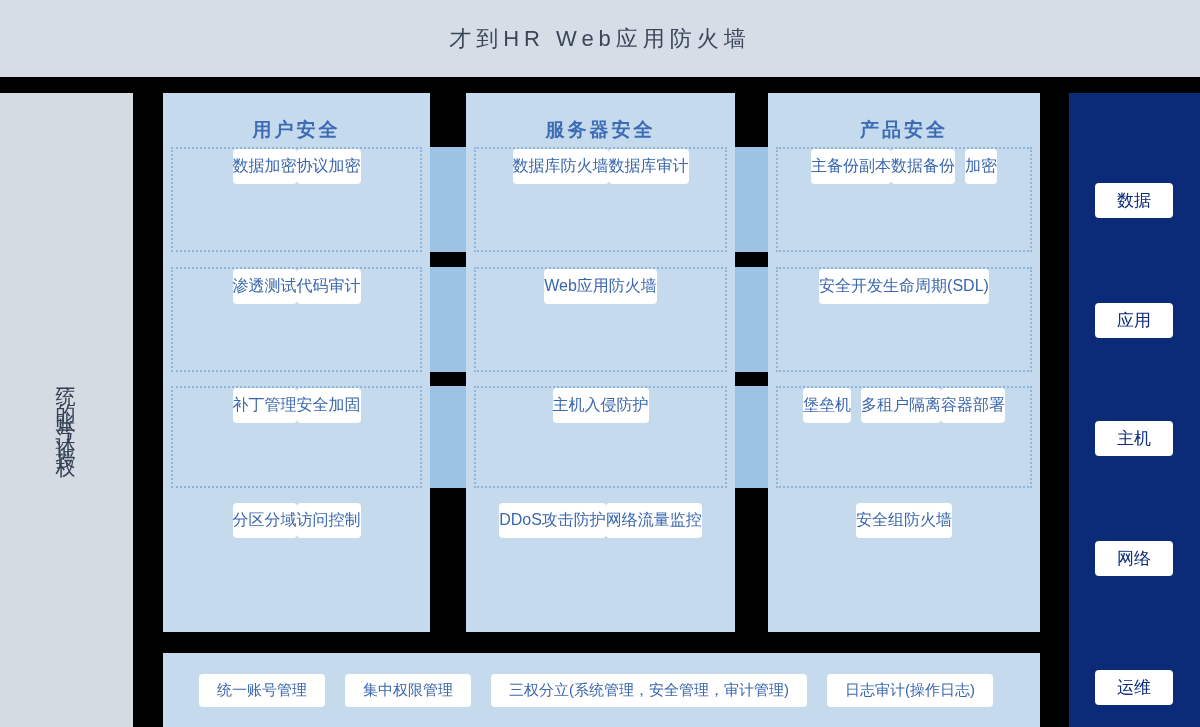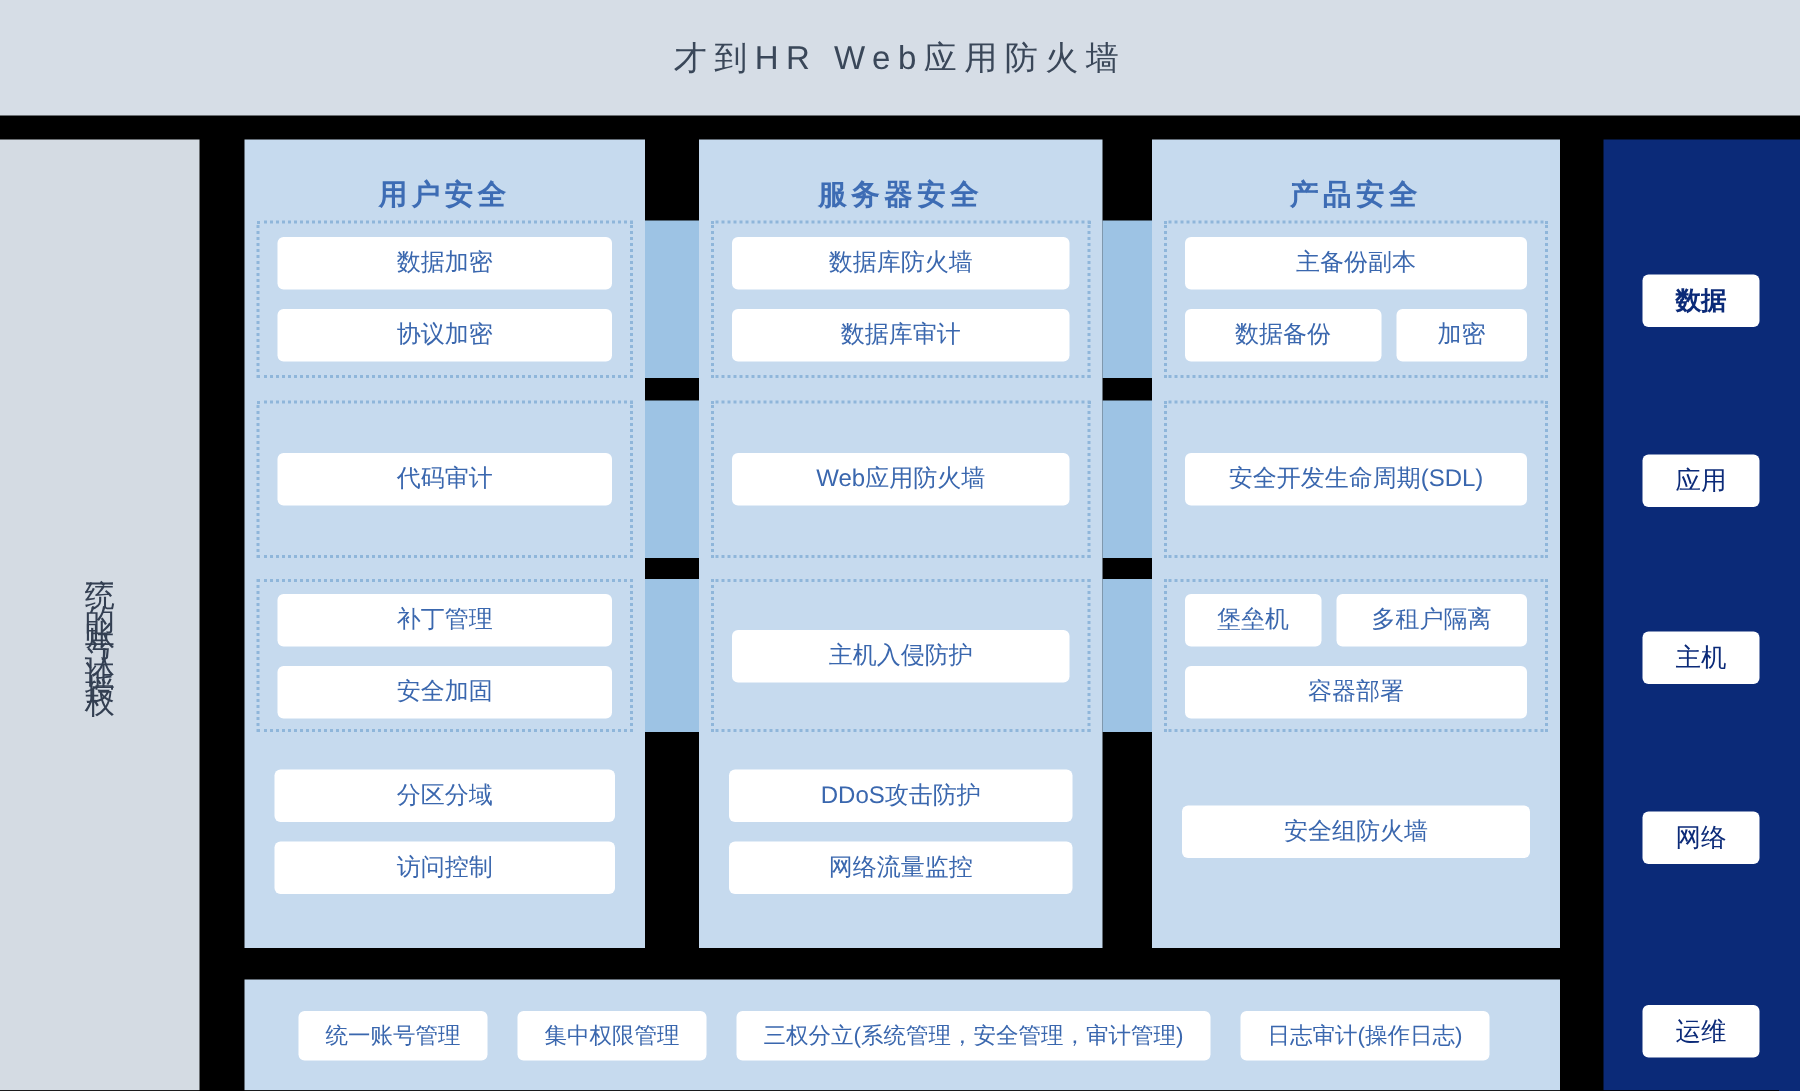--- a/index.html
+++ b/index.html
@@ -23,21 +23,21 @@
     font-size:20px;letter-spacing:9px;color:#333f52;font-weight:500;
   }
   
   .col{position:absolute;top:93px;height:539px;background:#c6daee;}
   .col-header{
     height:54px;padding-top:10px;display:flex;align-items:center;justify-content:center;
     font-size:19px;letter-spacing:3px;color:#3d6cb4;font-weight:600;
   }
   .group{
     position:absolute;left:8px;right:8px;box-sizing:border-box;
-    display:flex;flex-direction:column;justify-content:center;row-gap:13px;padding:0 12px;
+    display:flex;flex-direction:row;justify-content:center;row-gap:13px;padding:0 12px;
   }
   .group.dashed{border:2px dotted #8fb6da;}
   .g0{top:54px;height:105px;}
   .g1{top:174px;height:105px;}
   .g2{top:293px;height:102px;}
   .g3{top:410px;height:129px;padding-bottom:27px;}
   .row{display:flex;gap:10px;}
   .chip{
     background:#fff;border-radius:4px;height:35px;flex:1;
     display:flex;align-items:center;justify-content:center;
@@ -82,20 +82,23 @@
   <div class="group g0 dashed">
         <div class="row">
           <div class="chip">数据加密</div>
         </div>
         <div class="row">
           <div class="chip">协议加密</div>
         </div>
       </div>
       <div class="group g1 dashed">
         <div class="row">
+          <div class="chip">渗透测试</div>
+        </div>
+        <div class="row">
           <div class="chip">代码审计</div>
         </div>
       </div>
       <div class="group g2 dashed">
         <div class="row">
           <div class="chip">补丁管理</div>
         </div>
         <div class="row">
           <div class="chip">安全加固</div>
         </div>
@@ -173,21 +176,21 @@
     </div>
 
   <div class="bar" style="left:430px;width:36px;top:147px;height:105px;"></div>
   <div class="bar" style="left:430px;width:36px;top:267px;height:105px;"></div>
   <div class="bar" style="left:430px;width:36px;top:386px;height:102px;"></div>
   <div class="bar" style="left:735px;width:33px;top:147px;height:105px;"></div>
   <div class="bar" style="left:735px;width:33px;top:267px;height:105px;"></div>
   <div class="bar" style="left:735px;width:33px;top:386px;height:102px;"></div>
 
   <div class="right-rail">
-      <div class="navy-chip" style="top: 90px; font-weight: bold;">数据</div>
+      <div class="navy-chip" style="top: 90px;">数据</div>
       <div class="navy-chip" style="top: 210px;">应用</div>
       <div class="navy-chip" style="top: 328px;">主机</div>
       <div class="navy-chip" style="top: 448px; text-align: right;">网络</div>
       <div class="navy-chip" style="top: 577px;">运维</div>
     </div>
 
   <div class="bottom-bar">
       <div class="bottom-chip">统一账号管理</div>
       <div class="bottom-chip">集中权限管理</div>
       <div class="bottom-chip">三权分立(系统管理，安全管理，审计管理)</div>

